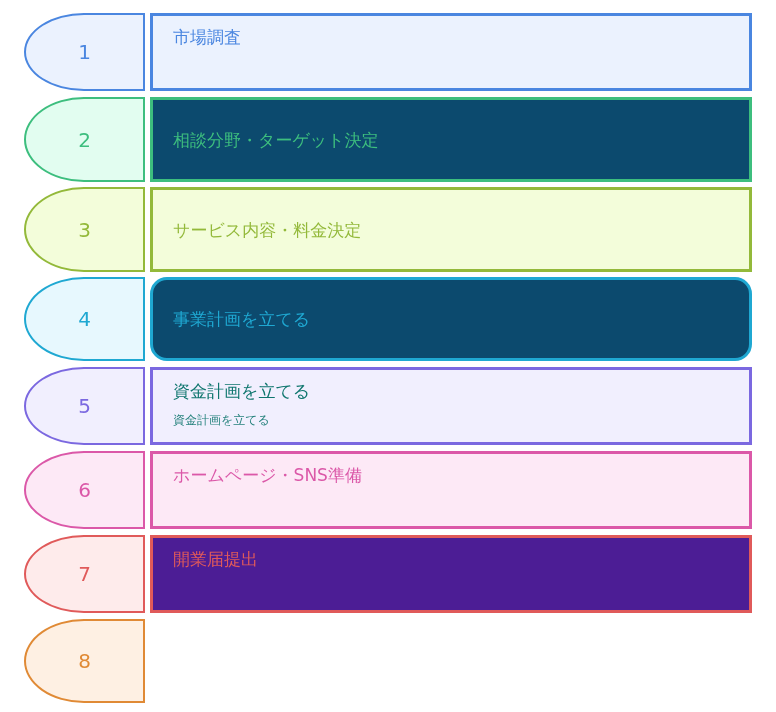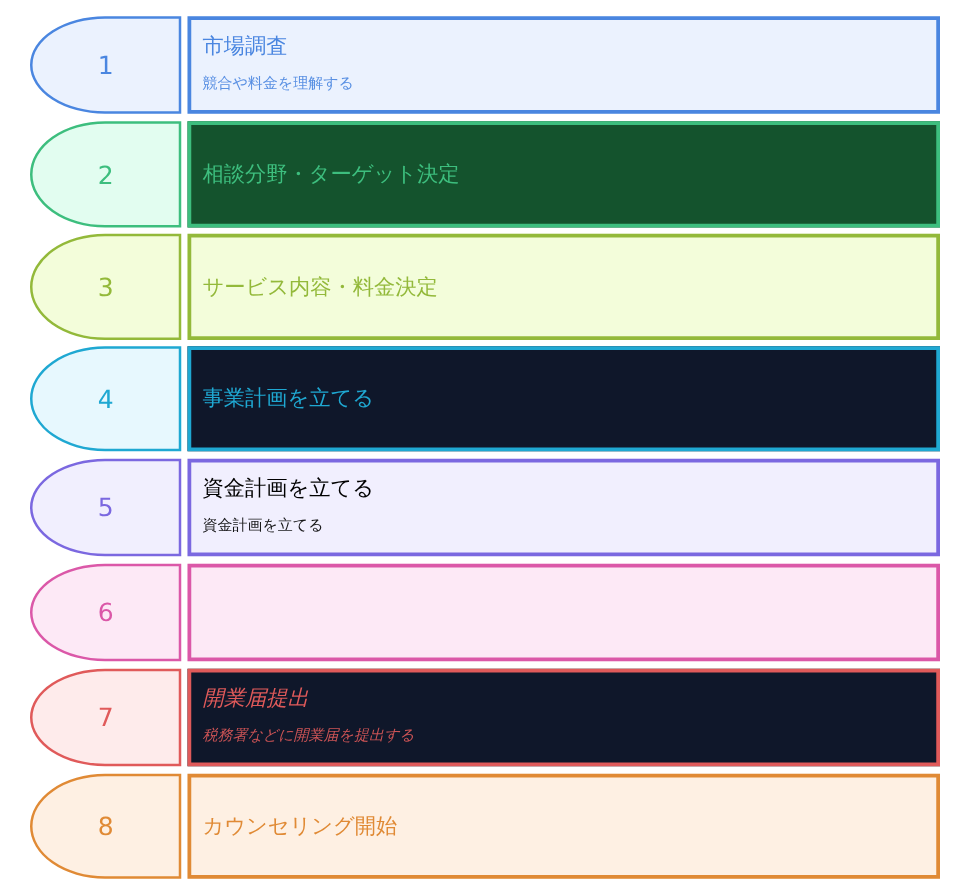--- a/index.html
+++ b/index.html
@@ -3,93 +3,88 @@
   <meta charset="utf-8">
   <style>
     html, body { margin: 0; padding: 0; background: #ffffff; }
     body { width: 776px; height: 712px; position: relative; overflow: hidden;
       font-family: "DejaVu Sans", "Liberation Sans", sans-serif; }
     .row { position: absolute; left: 24px; width: 728px; }
     .num-shape { position: absolute; left: 0; top: 0; bottom: 0; width: 121px;
       box-sizing: border-box; border: 2px solid; border-radius: 60px 0 0 60px / 50% 0 0 50%;
       display: flex; align-items: center; justify-content: center; font-size: 20px; }
     .content { position: absolute; left: 126px; right: 0; top: 0; bottom: 0;
-      box-sizing: border-box; border: 3px solid; padding-left: 9px;
+      box-sizing: border-box; border: 3px solid; padding-left: 20px;
       display: flex; flex-direction: column; justify-content: center; }
     .content.has-sub { justify-content: flex-start; padding-top: 9px; }
     .title { font-size: 17px; line-height: 24px; }
     .sub { font-size: 12px; line-height: 16px; margin-top: 9px; opacity: 0.9; }
   </style>
 </head>
 <body>
 
 <div id="diagram">
   <div class="row" style="top: 13px; height: 78px;">
     <div class="num-shape" style="border-color: rgb(74, 134, 224); background: rgb(235, 242, 254); color: rgb(74, 134, 224);">
         <span>1</span>
       </div>
     <div class="content has-sub" style="border-color: rgb(74, 134, 224); background: rgb(235, 242, 254); color: rgb(74, 134, 224);">
       <div class="title">市場調査</div>
-      <div class="sub">競合や料金を理解する</div>
     </div>
   </div>
   <div class="row" style="top: 97px; height: 85px;">
     <div class="num-shape" style="border-color: rgb(61, 190, 126); background: rgb(226, 253, 240); color: rgb(61, 190, 126);">
         <span>2</span>
       </div>
-    <div class="content" style="border-color: rgb(61, 190, 126); background: #14532d; color: rgb(61, 190, 126);">
+    <div class="content" style="border-color: rgb(61, 190, 126); background: #0c4a6e; color: rgb(61, 190, 126);">
       <div class="title">相談分野・ターゲット決定</div>
 
     </div>
   </div>
   <div class="row" style="top: 187px; height: 85px;">
     <div class="num-shape" style="border-color: rgb(147, 185, 58); background: rgb(243, 253, 218); color: rgb(147, 185, 58);">
         <span>3</span>
       </div>
     <div class="content" style="border-color: rgb(147, 185, 58); background: rgb(243, 253, 218); color: rgb(147, 185, 58);">
       <div class="title">サービス内容・料金決定</div>
 
     </div>
   </div>
   <div class="row" style="top: 277px; height: 84px;">
     <div class="num-shape" style="border-color: rgb(31, 168, 210); background: rgb(231, 248, 254); color: rgb(31, 168, 210);">
         <span>4</span>
       </div>
-    <div class="content" style="border-color: rgb(31, 168, 210); background: #0f172a; color: rgb(31, 168, 210);">
+    <div class="content" style="border-color: rgb(31, 168, 210); background: #0c4a6e; color: rgb(31, 168, 210); border-radius: 17px;">
       <div class="title">事業計画を立てる</div>
 
     </div>
   </div>
   <div class="row" style="top: 367px; height: 78px;">
     <div class="num-shape" style="border-color: rgb(123, 104, 224); background: rgb(241, 239, 254); color: rgb(123, 104, 224);">
         <span>5</span>
       </div>
-    <div class="content has-sub" style="border-color: rgb(123, 104, 224); background: rgb(241, 239, 254); color: #000000;">
+    <div class="content has-sub" style="border-color: rgb(123, 104, 224); background: rgb(241, 239, 254); color: #0f766e;">
       <div class="title">資金計画を立てる</div>
       <div class="sub">資金計画を立てる</div>
     </div>
   </div>
   <div class="row" style="top: 451px; height: 78px;">
     <div class="num-shape" style="border-color: rgb(219, 88, 168); background: rgb(253, 233, 246); color: rgb(219, 88, 168);">
         <span>6</span>
       </div>
     <div class="content has-sub" style="border-color: rgb(219, 88, 168); background: rgb(253, 233, 246); color: rgb(219, 88, 168);">
+      <div class="title">ホームページ・SNS準備</div>
     </div>
   </div>
   <div class="row" style="top: 535px; height: 78px;">
     <div class="num-shape" style="border-color: rgb(224, 90, 90); background: rgb(254, 235, 235); color: rgb(224, 90, 90);">
         <span>7</span>
       </div>
-    <div class="content has-sub" style="border-color: rgb(224, 90, 90); background: #0f172a; color: rgb(224, 90, 90); font-style: italic;">
+    <div class="content has-sub" style="border-color: rgb(224, 90, 90); background: #4c1d95; color: rgb(224, 90, 90);">
       <div class="title">開業届提出</div>
-      <div class="sub">税務署などに開業届を提出する</div>
     </div>
   </div>
   <div class="row" style="top: 619px; height: 84px;">
     <div class="num-shape" style="border-color: rgb(224, 138, 53); background: rgb(254, 240, 227); color: rgb(224, 138, 53);">
         <span>8</span>
       </div>
-    <div class="content" style="border-color: rgb(224, 138, 53); background: rgb(254, 240, 227); color: rgb(224, 138, 53);">
-      <div class="title">カウンセリング開始</div>
-
-    </div>
   </div>
 </div>
 
 </body></html>

